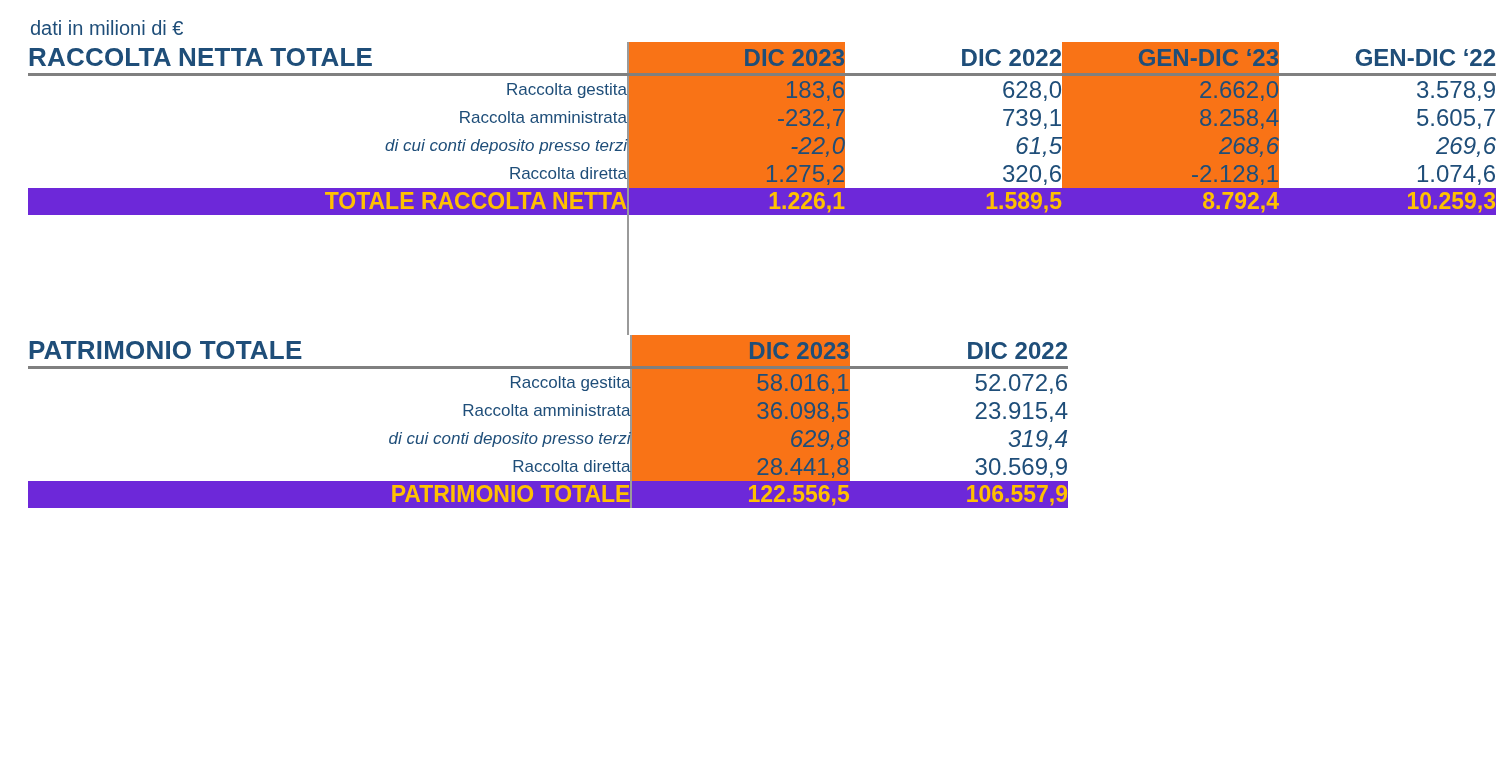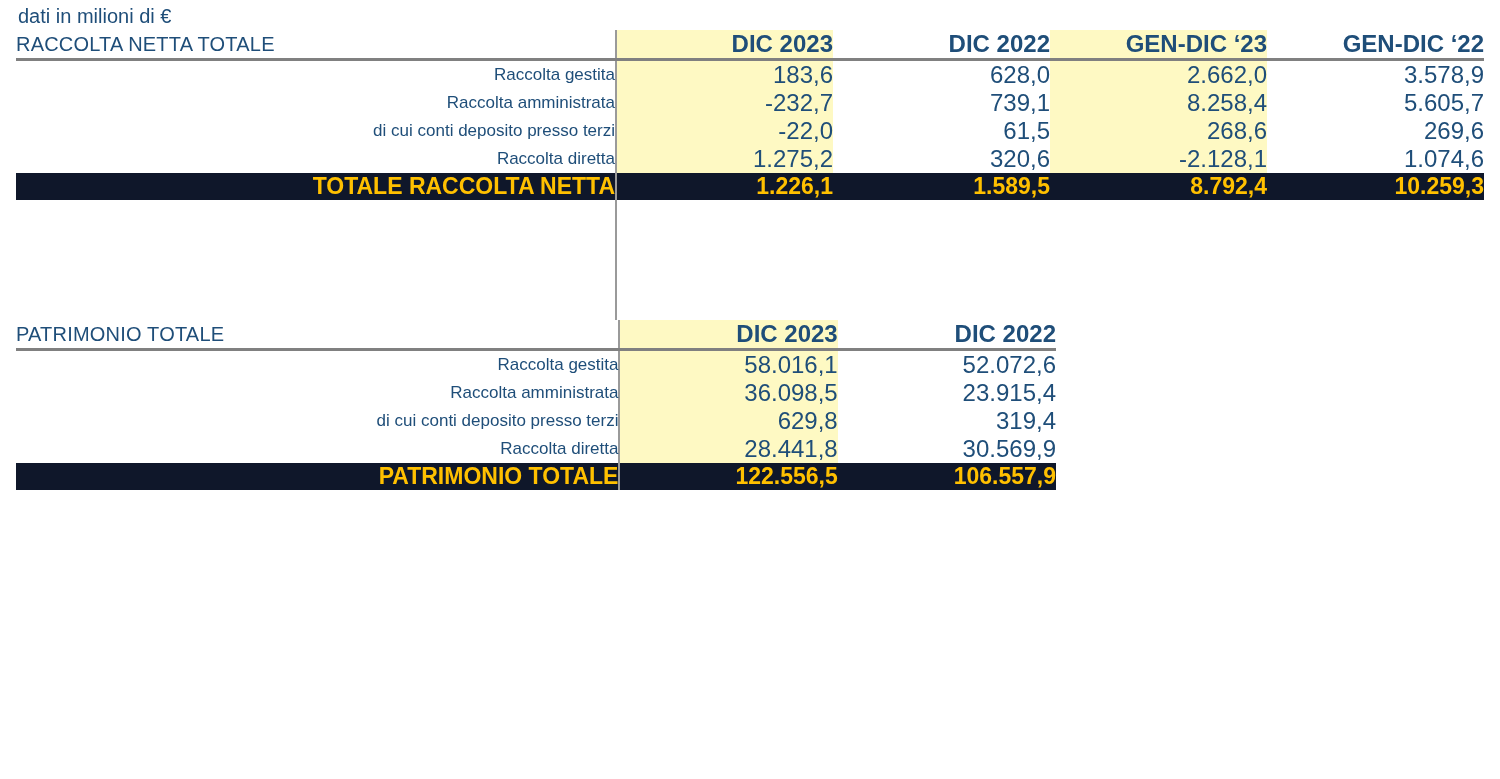--- a/index.html
+++ b/index.html
@@ -12,21 +12,21 @@
     height: 779px;
     font-family: "Liberation Sans", sans-serif;
     color: #1f4e79;
     overflow: hidden;
   }
   .page {
     position: relative;
     width: 1500px;
     height: 551px;
     box-sizing: border-box;
-    padding: 0;
+    padding: 12px;
   }
   .caption {
     font-size: 20px;
     color: #1f4e79;
     padding: 4px 0 2px 18px;
     line-height: 1.2;
   }
   table.fin {
     border-collapse: collapse;
     table-layout: fixed;
@@ -38,22 +38,22 @@
   }
   table.fin td, table.fin th {
     padding: 0;
     margin: 0;
   }
   
   col.c-label { width: 600px; }
   col.c-num   { width: 217px; }
 
   .hdr-title {
-    font-size: 20px;
-    font-weight: normal;
+    font-size: 26px;
+    font-weight: bold;
     color: #1f4e79;
     text-align: left;
     padding: 8px 8px 8px 2px;
     letter-spacing: 0.2px;
     white-space: nowrap;
   }
   .hdr-num {
     font-size: 24px;
     font-weight: bold;
     color: #1f4e79;
@@ -69,32 +69,33 @@
     white-space: nowrap;
   }
   .row-num {
     font-size: 24px;
     color: #1f4e79;
     text-align: right;
     padding: 9px 14px 9px 8px;
     white-space: nowrap;
   }
   .italic .row-label, .italic .row-num {
+    font-style: italic;
   }
   .shade {
-    background: #fef9c3;
+    background: #f97316;
   }
   .sep-left {
     border-left: 2px solid #9a9a9a;
   }
   tr.head-rule td {
     border-bottom: 3px solid #808080;
   }
   tr.total td {
-    background: #0f172a;
+    background: #6d28d9;
     color: #ffc000;
     font-weight: bold;
   }
   tr.total .row-label,
   tr.total .row-num {
     color: #ffc000;
     font-weight: bold;
     font-size: 23px;
   }
   tr.total .sep-left {

